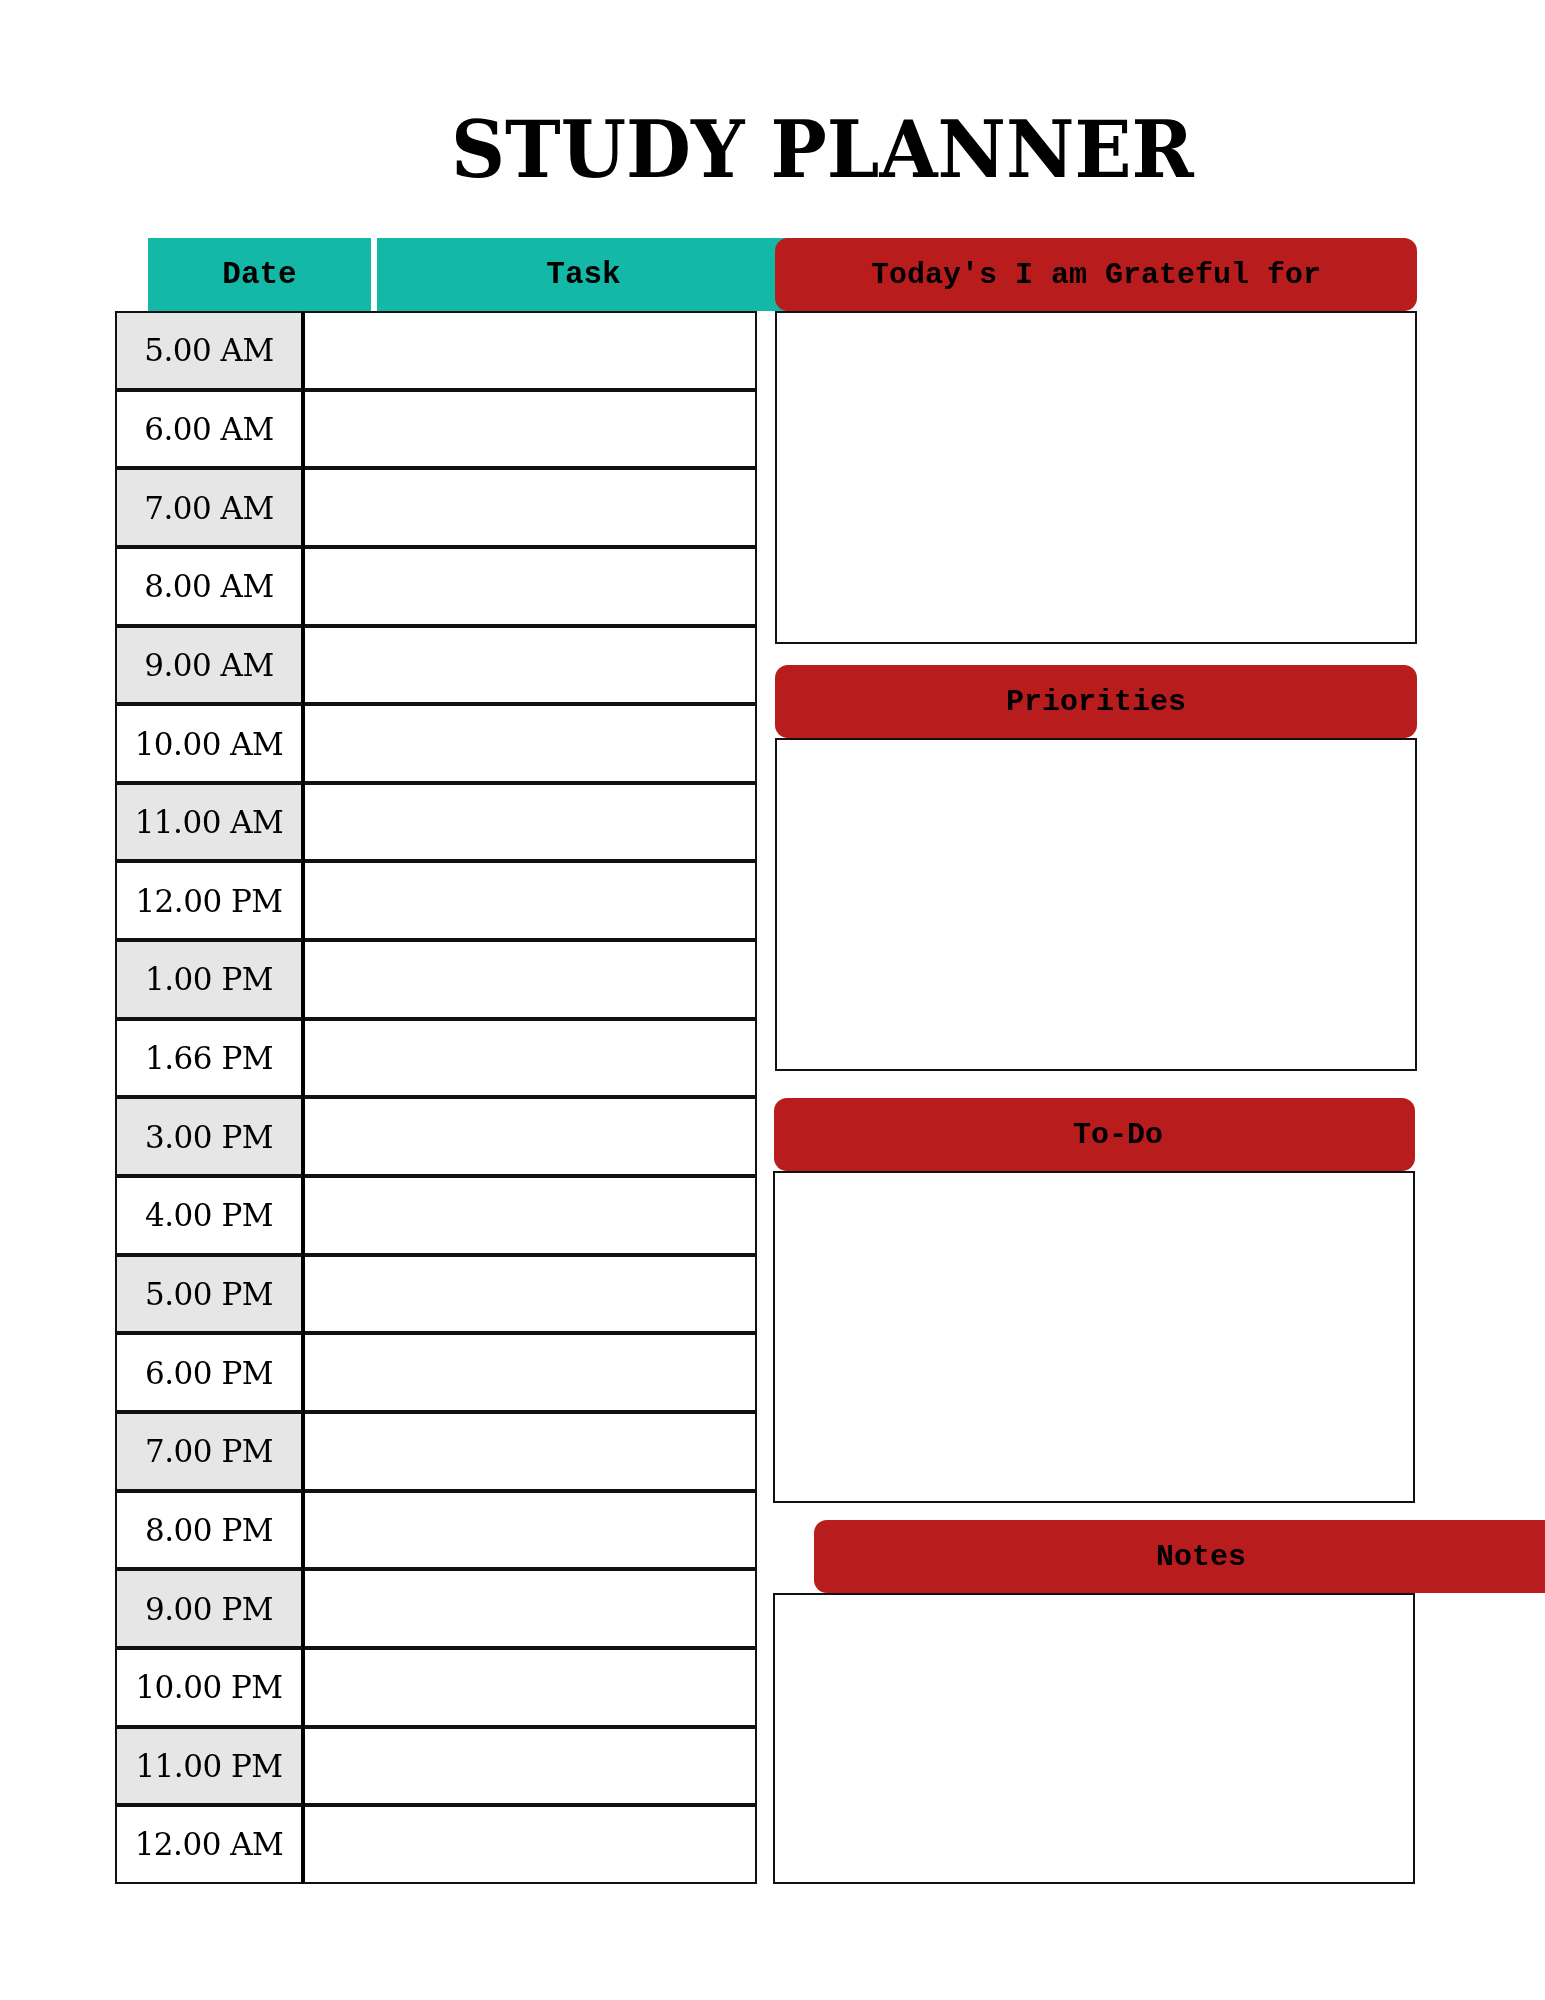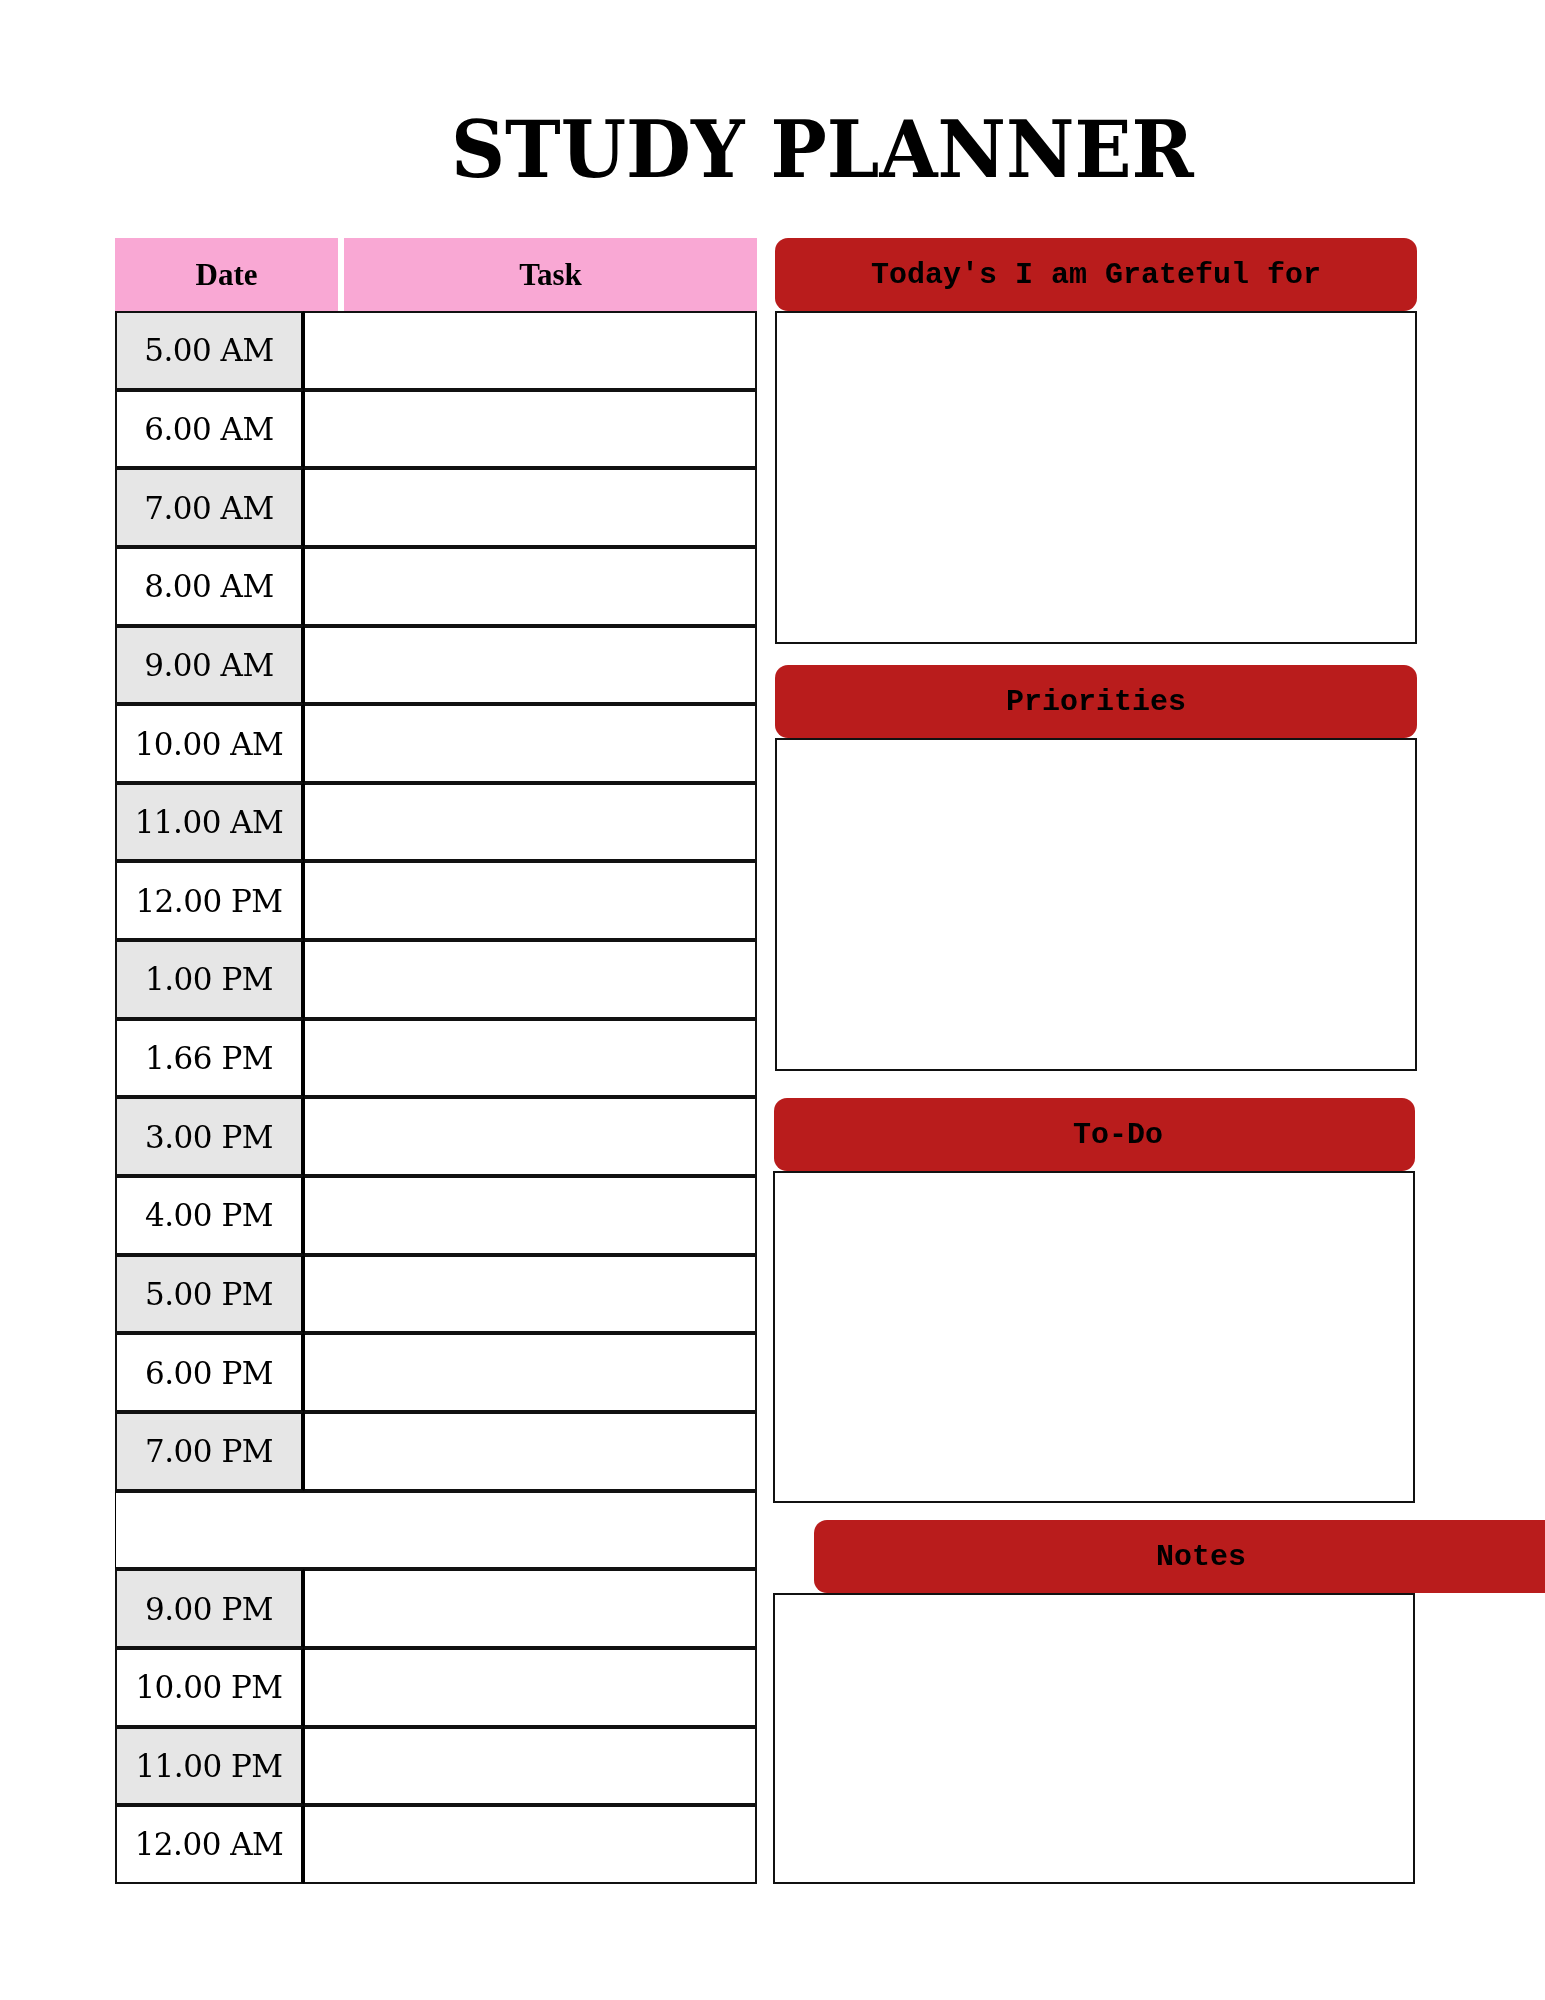--- a/index.html
+++ b/index.html
@@ -8,23 +8,23 @@
 
     .title {
       position: absolute; left: 0; top: 100px; width: 1545px; text-align: center;
       font-family: "DejaVu Serif", serif; font-weight: bold; font-size: 78px;
       letter-spacing: 0px; line-height: 100px; padding-left: 104px;
       transform: scaleX(0.96);
     }
 
     
     .hdr {
-      position: absolute; top: 238px; height: 73px; background: #f9a8d4;
+      position: absolute; top: 238px; height: 73px; background: #14b8a6;
       display: flex; align-items: center; justify-content: center;
-      font-family: Liberation Serif, serif; font-weight: bold; font-size: 31px;
+      font-family: Liberation Mono, monospace; font-weight: bold; font-size: 31px; margin-left: 33px;
     }
     .hdr-date { left: 115px; width: 223px; }
     .hdr-task { left: 344px; width: 413px; }
 
     .rows { position: absolute; left: 115px; top: 311px; width: 642px; }
     .row { display: flex; height: 78.65px; }
     .cell-time {
       width: 189px; height: 100%; border: 2px solid #111; border-right: 3px solid #000;
       display: flex; align-items: center; justify-content: center;
       font-family: "DejaVu Serif", serif; font-size: 31px; letter-spacing: -0.5px;
@@ -108,20 +108,21 @@
   </div>
   <div class="row">
     <div class="cell-time">6.00 PM</div>
     <div class="cell-task"></div>
   </div>
   <div class="row shaded">
     <div class="cell-time">7.00 PM</div>
     <div class="cell-task"></div>
   </div>
   <div class="row">
+    <div class="cell-time">8.00 PM</div>
     <div class="cell-task"></div>
   </div>
   <div class="row shaded">
     <div class="cell-time">9.00 PM</div>
     <div class="cell-task"></div>
   </div>
   <div class="row">
     <div class="cell-time">10.00 PM</div>
     <div class="cell-task"></div>
   </div>

